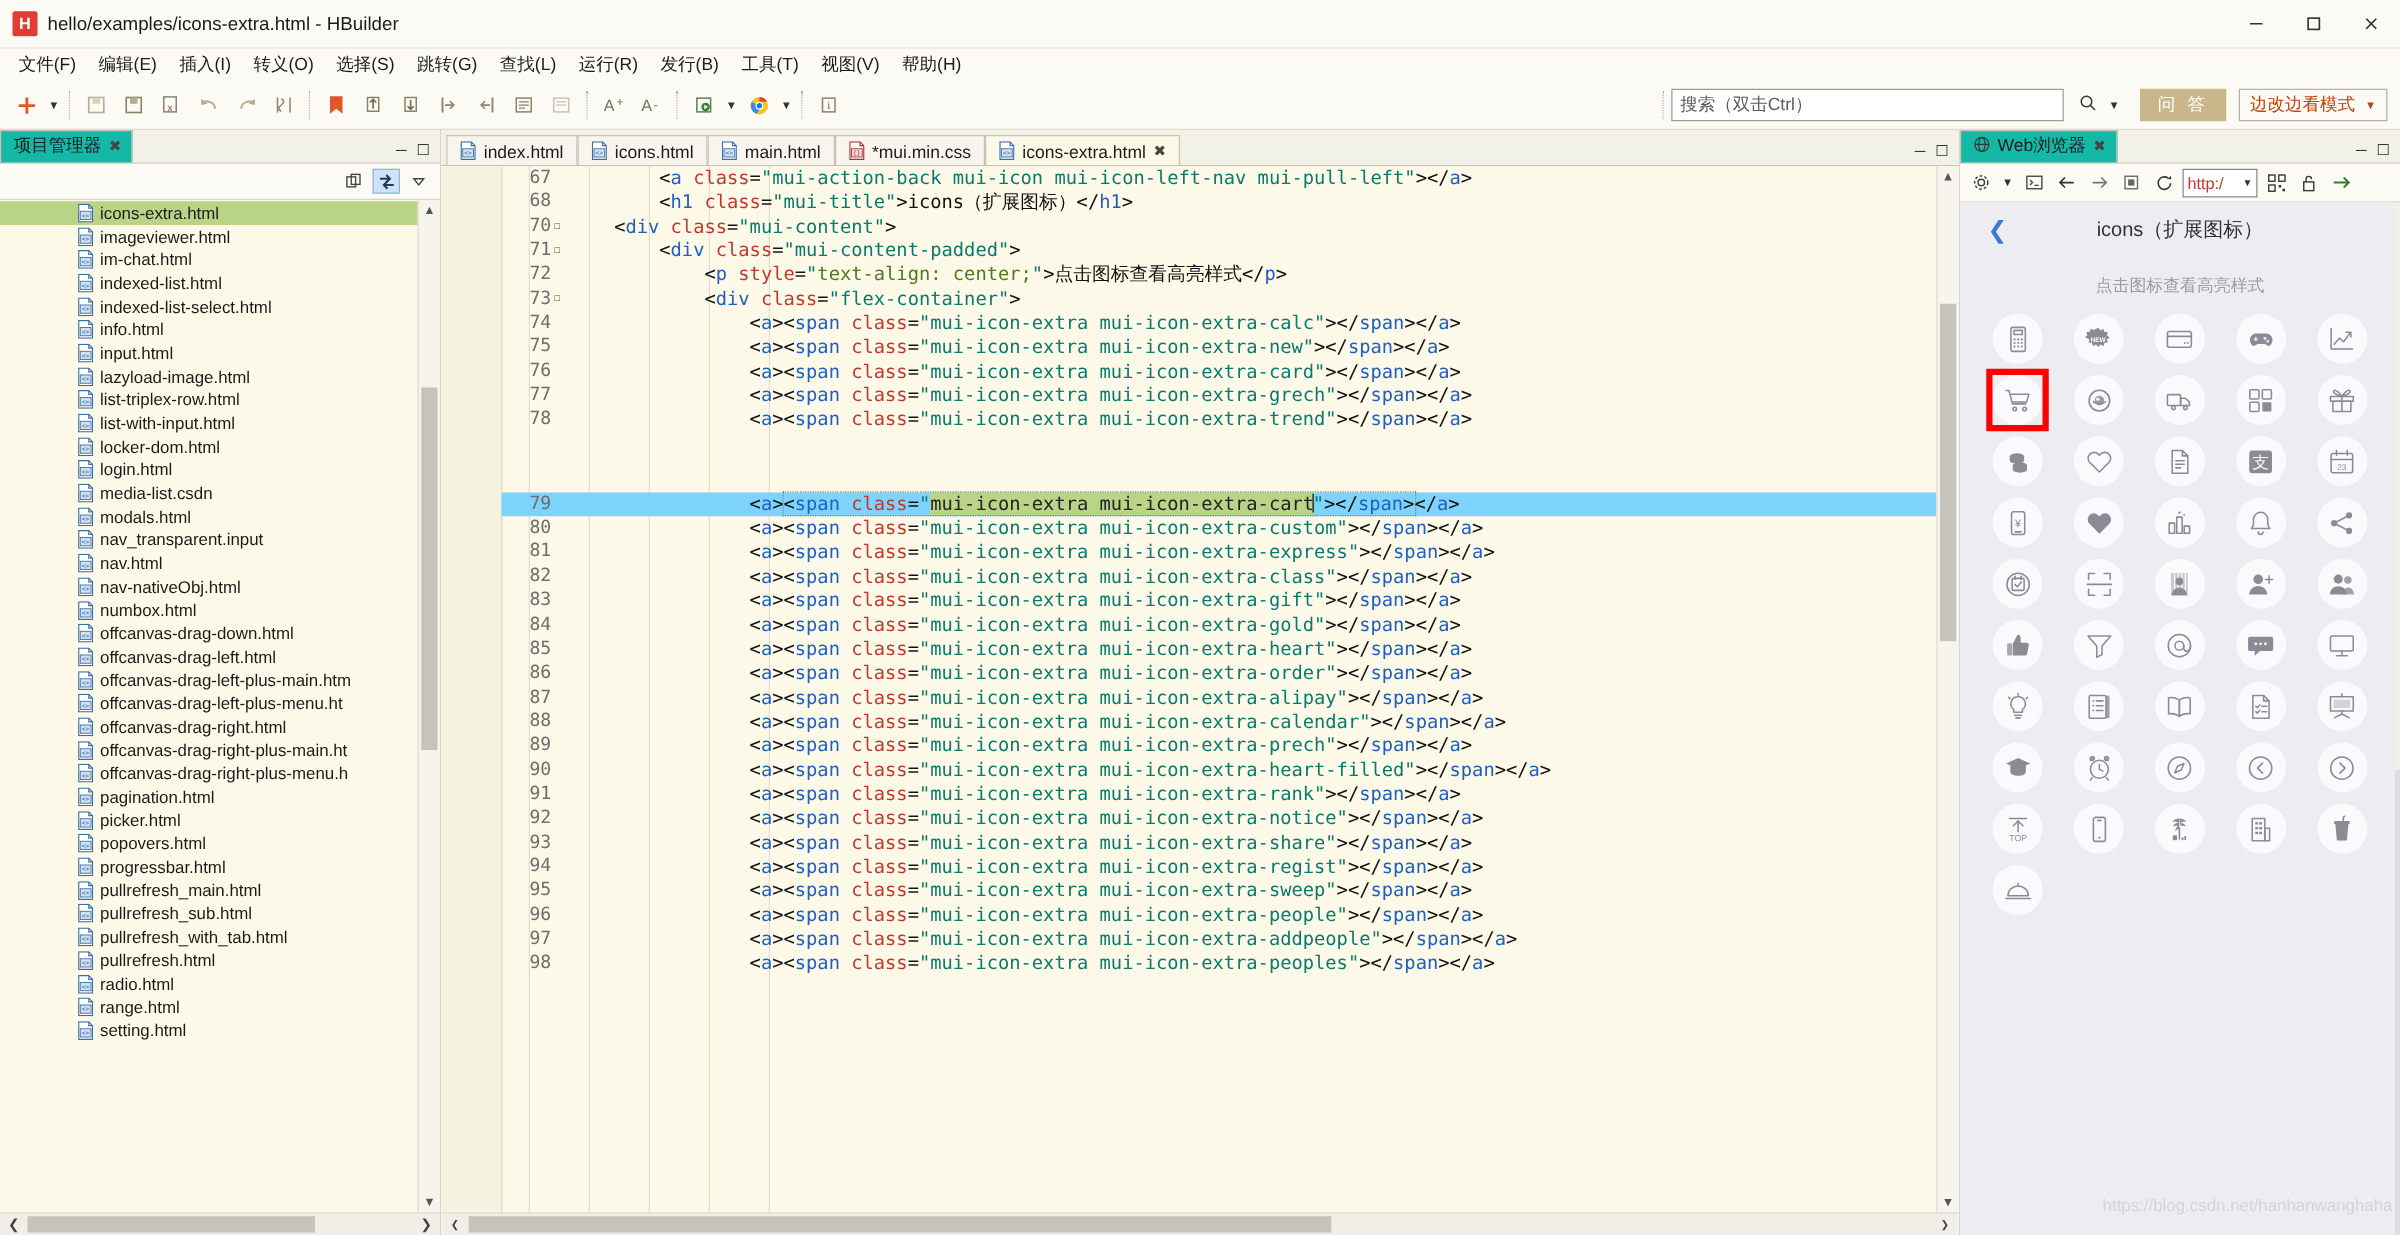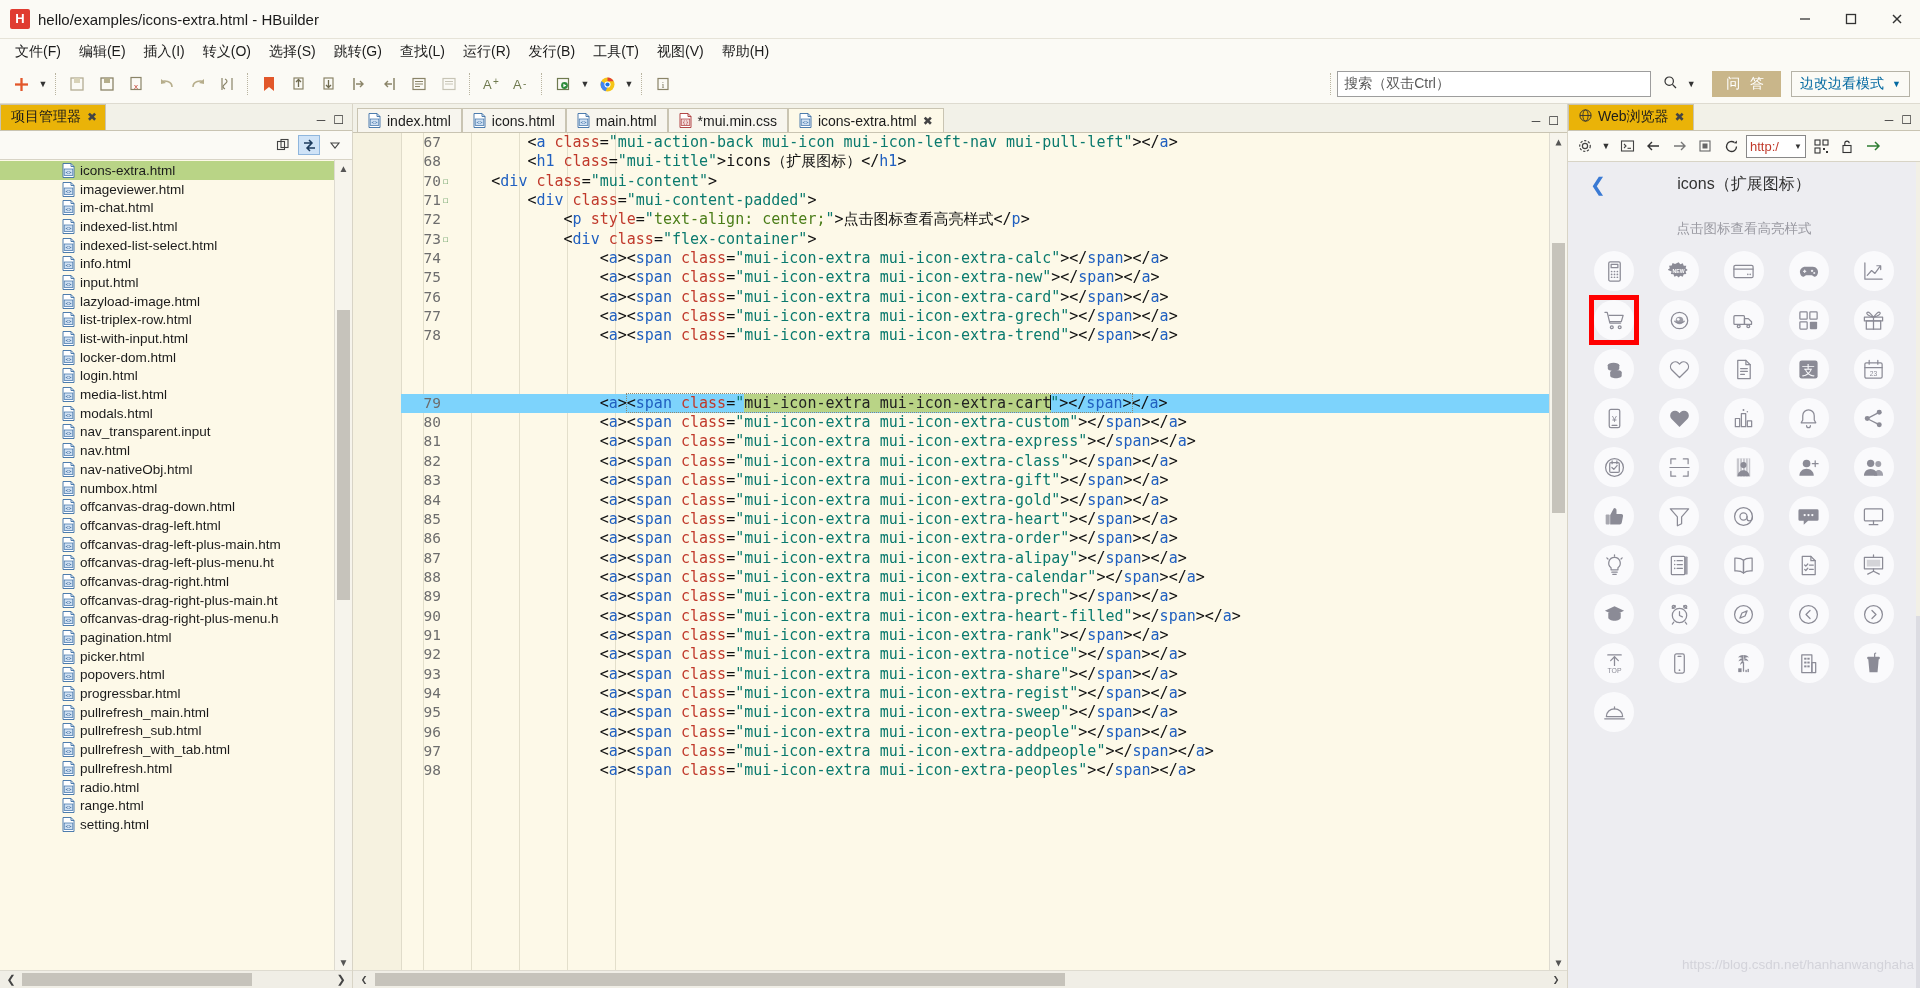--- a/index.html
+++ b/index.html
@@ -34,31 +34,31 @@
         color:#7a6a3c;font-size:14px;}
   .tool svg{display:block;}
   .tsep{width:1px;height:22px;margin:0 5px;border-left:1px dotted #b9b4a0;}
   .caret{width:14px;height:28px;display:flex;align-items:center;justify-content:center;font-size:9px;color:#333;}
   .tb-right{margin-left:auto;display:flex;align-items:center;padding-right:10px;}
   .searchbox{width:300px;height:24px;border:1px solid #9d9d9d;background:#fff;
              display:flex;align-items:center;padding:0 6px;font-size:14px;color:#5a5a5a;}
   .searchicons{display:flex;align-items:center;margin-left:6px;color:#333;}
   .askbtn{background:#c9b68a;color:#fff;font-size:14px;padding:4px 14px;margin-left:14px;letter-spacing:3px;}
   .modebox{border:1px solid #b5b2a6;background:#fbfaf5;font-size:14px;padding:3px 8px;
-           margin-left:10px;display:flex;align-items:center;gap:8px;color:#0369a1;}
+           margin-left:10px;display:flex;align-items:center;gap:8px;color:#c2410c;}
 
   
   .body{flex:1;display:flex;min-height:0;background:#f2f1ea;}
 
   
   .left{width:352px;display:flex;flex-direction:column;background:#fbfaf5;
         border-right:1px solid #d8d4c6;}
   .panel-tabrow{height:26px;display:flex;align-items:flex-end;background:#f2f1e8;
                 border-bottom:1px solid #c9c4b2;}
-  .panel-tab{background:#eab308;border:1px solid #c9c4b2;border-bottom:none;
+  .panel-tab{background:#14b8a6;border:1px solid #c9c4b2;border-bottom:none;
              padding:3px 8px 4px 10px;font-size:14px;display:flex;align-items:center;gap:6px;
              color:#1b1b1b;}
   .x-glyph{font-size:12px;color:#444;}
   .panel-winbtns{margin-left:auto;display:flex;gap:8px;padding:0 8px 3px 0;color:#333;font-size:12px;}
   .panel-toolrow{height:28px;display:flex;align-items:center;justify-content:flex-end;
                  background:#fbfaf5;border-bottom:1px solid #d8d4c6;padding-right:6px;gap:4px;}
   .ptool{width:22px;height:20px;display:flex;align-items:center;justify-content:center;color:#333;}
   .ptool.active{background:#cfe3f7;border:1px solid #8fb6dd;box-sizing:border-box;}
   .treewrap{flex:1;position:relative;background:#fdf9e8;overflow:hidden;}
   .tree{position:absolute;inset:0 17px 17px 0;overflow:hidden;padding-top:1px;}
@@ -468,21 +468,21 @@
               </svg>
               <span>login.html</span>
             </div>
             <div class="trow">
               <svg class="ficon" viewBox="0 0 13 15">
                 <path d="M1 0.5 h8 l3 3 v11 h-11 Z" fill="#fff" stroke="#3a6ea5" stroke-width="0.9"></path>
                 <path d="M9 0.5 v3 h3" fill="none" stroke="#3a6ea5" stroke-width="0.9"></path>
                 <rect x="2.2" y="6" width="8.6" height="6.6" fill="#cfe0f2" stroke="#3a6ea5" stroke-width="0.7"></rect>
                 <text x="6.5" y="11" font-size="5" fill="#2d5d91" text-anchor="middle" font-family="DejaVu Sans Mono">&lt;&gt;</text>
               </svg>
-              <span>media-list.html</span>
+              <span>media-list.csdn</span>
             </div>
             <div class="trow">
               <svg class="ficon" viewBox="0 0 13 15">
                 <path d="M1 0.5 h8 l3 3 v11 h-11 Z" fill="#fff" stroke="#3a6ea5" stroke-width="0.9"></path>
                 <path d="M9 0.5 v3 h3" fill="none" stroke="#3a6ea5" stroke-width="0.9"></path>
                 <rect x="2.2" y="6" width="8.6" height="6.6" fill="#cfe0f2" stroke="#3a6ea5" stroke-width="0.7"></rect>
                 <text x="6.5" y="11" font-size="5" fill="#2d5d91" text-anchor="middle" font-family="DejaVu Sans Mono">&lt;&gt;</text>
               </svg>
               <span>modals.html</span>
             </div>

